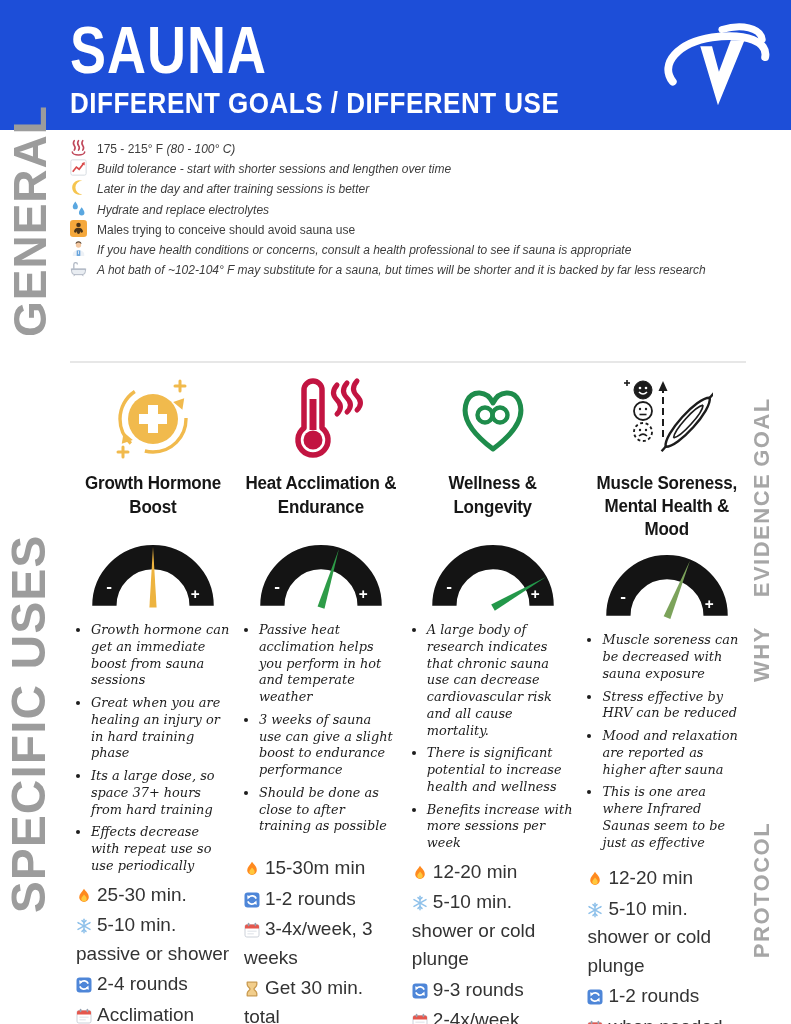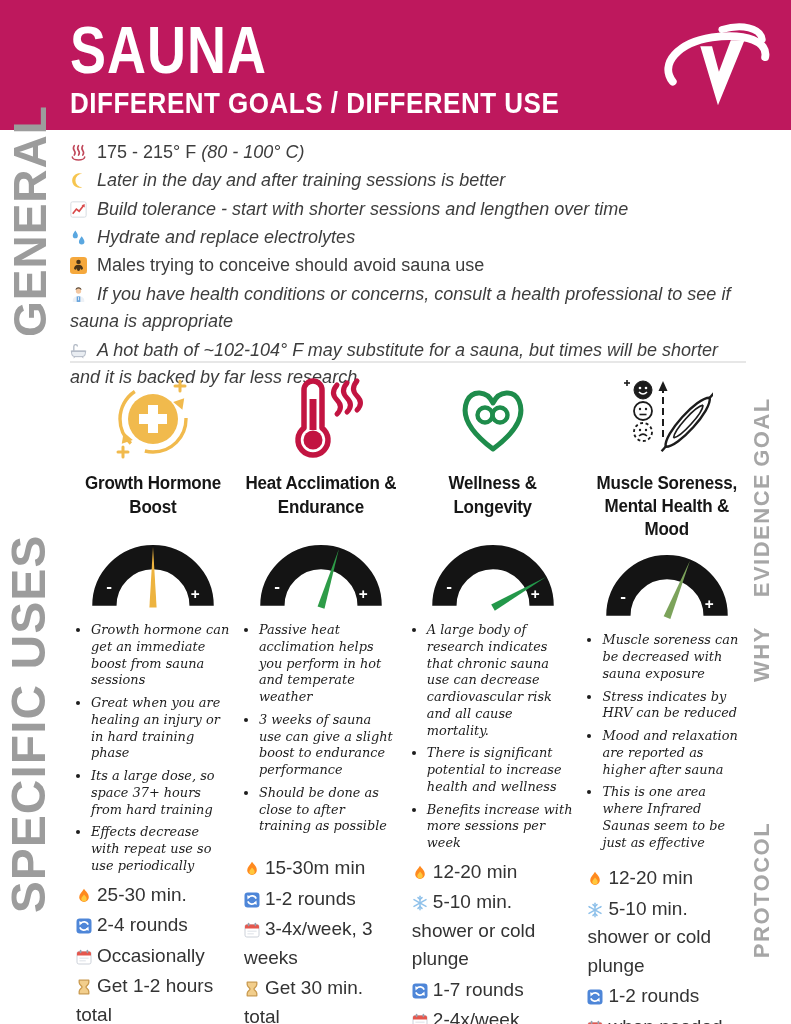--- a/index.html
+++ b/index.html
@@ -1,41 +1,41 @@
 <!DOCTYPE html>
 <html><head>
 <meta charset="utf-8">
 <style>
   html,body{margin:0;padding:0;background:#fff;}
   #page{position:relative;width:791px;height:1024px;background:#ffffff;overflow:hidden;
         font-family:"Liberation Sans",sans-serif;}
 
   
-  .header{position:absolute;left:0;top:0;width:791px;height:130px;background:#be185d;}
+  .header{position:absolute;left:0;top:0;width:791px;height:130px;background:#1d4ed8;}
   .header-title{position:absolute;left:70px;top:12px;color:#fff;font-size:54px;font-weight:700;
      letter-spacing:1px;transform:scaleY(1.22);transform-origin:left top;white-space:nowrap;}
   .header-subtitle{position:absolute;left:70px;top:86px;color:#fff;font-size:26px;font-weight:700;
      letter-spacing:.5px;transform:scaleY(1.12);transform-origin:left top;white-space:nowrap;}
   .brand{position:absolute;right:16px;top:10px;}
 
   
   .rail{position:absolute;color:#9c9c9c;font-weight:700;white-space:nowrap;text-align:center;
         transform:rotate(-90deg);}
   #lbl-general{left:-72px;top:212px;width:200px;height:50px;font-size:46px;letter-spacing:1px;transform-origin:center;}
   #lbl-specific{left:-182px;top:697px;width:420px;height:54px;font-size:48px;letter-spacing:1px;transform-origin:center;}
   .rail-r{position:absolute;color:#a6a6a6;font-weight:700;white-space:nowrap;text-align:center;
         transform:rotate(-90deg);letter-spacing:1.5px;font-size:22px;}
   #lbl-goal{left:707px;top:419px;width:110px;height:26px;}
   #lbl-evidence{left:687px;top:522px;width:150px;height:26px;}
   #lbl-why{left:717px;top:641px;width:90px;height:26px;}
   #lbl-protocol{left:682px;top:877px;width:160px;height:26px;}
 
   
   .general{position:absolute;left:70px;top:138px;width:678px;}
-  .general p{margin:1px 0;font-size:18px;font-style:italic;color:#3d3d3d;line-height:1.52;}
+  .general p{margin:1px 0;font-size:12px;font-style:italic;color:#3d3d3d;line-height:1.52;}
   .general p.upright{font-style:normal;}
   .general p.upright i{font-style:italic;}
   .gi{width:17px;height:17px;vertical-align:-3px;margin-right:10px;display:inline-block;}
 
   .divider{position:absolute;left:70px;top:361px;width:676px;border-top:2px solid #e7e7e7;}
 
   
   .cols{position:absolute;left:76px;top:372px;width:670px;display:grid;
         grid-template-columns:1fr 1fr 1.05fr 1.03fr;column-gap:14px;}
   .col{display:flex;flex-direction:column;}
@@ -157,27 +157,27 @@
   <div class="rail-r" id="lbl-protocol">PROTOCOL</div>
 
   <div class="general">
     <p class="upright">
       <svg class="gi">
           <use href="#hot-springs-icon"></use>
         </svg><span>175 - 215° F </span><i>(80 - 100° C)</i>
     </p>
     <p>
       <svg class="gi">
+          <use href="#chart-increasing-icon"></use>
+        </svg><span>Build tolerance - start with shorter sessions and lengthen over time</span>
+    </p>
+    <p>
+      <svg class="gi">
           <use href="#crescent-moon-icon"></use>
         </svg><span>Later in the day and after training sessions is better</span>
-    </p>
-    <p>
-      <svg class="gi">
-          <use href="#chart-increasing-icon"></use>
-        </svg><span>Build tolerance - start with shorter sessions and lengthen over time</span>
     </p>
     <p>
       <svg class="gi">
           <use href="#droplets-icon"></use>
         </svg><span>Hydrate and replace electrolytes</span>
     </p>
     <p class="upright">
       <svg class="gi">
           <use href="#baby-symbol-icon"></use>
         </svg><span>Males trying to conceive should avoid sauna use</span>
@@ -229,25 +229,28 @@
           <li>Great when you are <b>healing an injury</b> or in <b>hard training phase</b></li>
           <li>Its a large dose, so <b>space 37+ hours</b> from hard training</li>
           <li>Effects decrease with repeat use so use periodically</li>
         </ul>
       </div>
       <div class="proto">
         <p class="pline"><svg class="pi">
               <use href="#fire-icon"></use>
             </svg><span>25-30 min.</span></p>
         <p class="pline"><svg class="pi">
+              <use href="#snowflake-icon"></use>
+            </svg><span>5-10 min. passive or shower</span></p>
+        <p class="pline"><svg class="pi">
               <use href="#rounds-icon"></use>
             </svg><span>2-4 rounds</span></p>
         <p class="pline"><svg class="pi">
               <use href="#calendar-icon"></use>
-            </svg><span>Occasionally</span></p>
+            </svg><span>Acclimation</span></p>
         <p class="pline"><svg class="pi">
               <use href="#hourglass-icon"></use>
             </svg><span>Get 1-2 hours total</span></p>
       </div>
     </div>
 
     <div class="col">
       <div class="goal-icon">
         <svg width="84" height="84" viewBox="0 0 84 84">
           <path d="M25,13 a9,9 0 0 1 18,0 V51 a15,15 0 1 1 -18,0 Z" fill="none" stroke="#C21441" stroke-width="5.5" stroke-linejoin="round"></path>
@@ -318,21 +321,21 @@
       </div>
       <div class="proto">
         <p class="pline"><svg class="pi">
               <use href="#fire-icon"></use>
             </svg><span>12-20 min</span></p>
         <p class="pline"><svg class="pi">
               <use href="#snowflake-icon"></use>
             </svg><span>5-10 min. shower or cold plunge</span></p>
         <p class="pline"><svg class="pi">
               <use href="#rounds-icon"></use>
-            </svg><span>1-7 rounds</span></p>
+            </svg><span>9-3 rounds</span></p>
         <p class="pline"><svg class="pi">
               <use href="#calendar-icon"></use>
             </svg><span>2-4x/week</span></p>
       </div>
     </div>
 
     <div class="col">
       <div class="goal-icon">
         <svg width="92" height="84" viewBox="0 0 92 84">
           <g stroke="#1c1c1c" fill="none">
@@ -367,21 +370,21 @@
         <svg width="126" height="78" viewBox="0 0 140 84">
           <path class="garc" d="M16,74 A54,54 0 0 1 124,74"></path>
           <text class="gsign" x="18" y="59" font-size="19">-</text>
           <text class="gsign" x="112" y="67" font-size="17">+</text>
           <polygon points="66,76 74,76 70,8" transform="rotate(22 70 76)" fill="#7CA35B"></polygon>
         </svg>
       </div>
       <div class="why">
         <ul>
           <li>Muscle soreness can be decreased with sauna exposure</li>
-          <li>Stress indicates by HRV can be reduced</li>
+          <li>Stress effective by HRV can be reduced</li>
           <li>Mood and relaxation are reported as higher after sauna</li>
           <li>This is one area where Infrared Saunas seem to be just as effective</li>
         </ul>
       </div>
       <div class="proto">
         <p class="pline"><svg class="pi">
               <use href="#fire-icon"></use>
             </svg><span>12-20 min</span></p>
         <p class="pline"><svg class="pi">
               <use href="#snowflake-icon"></use>

